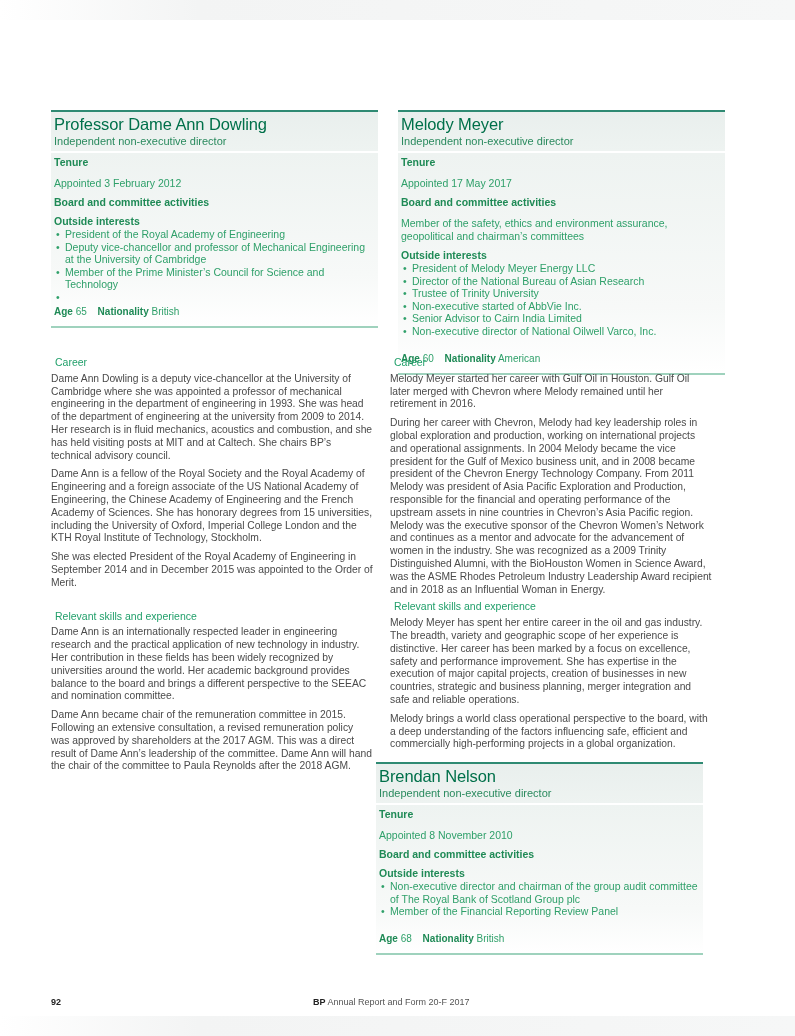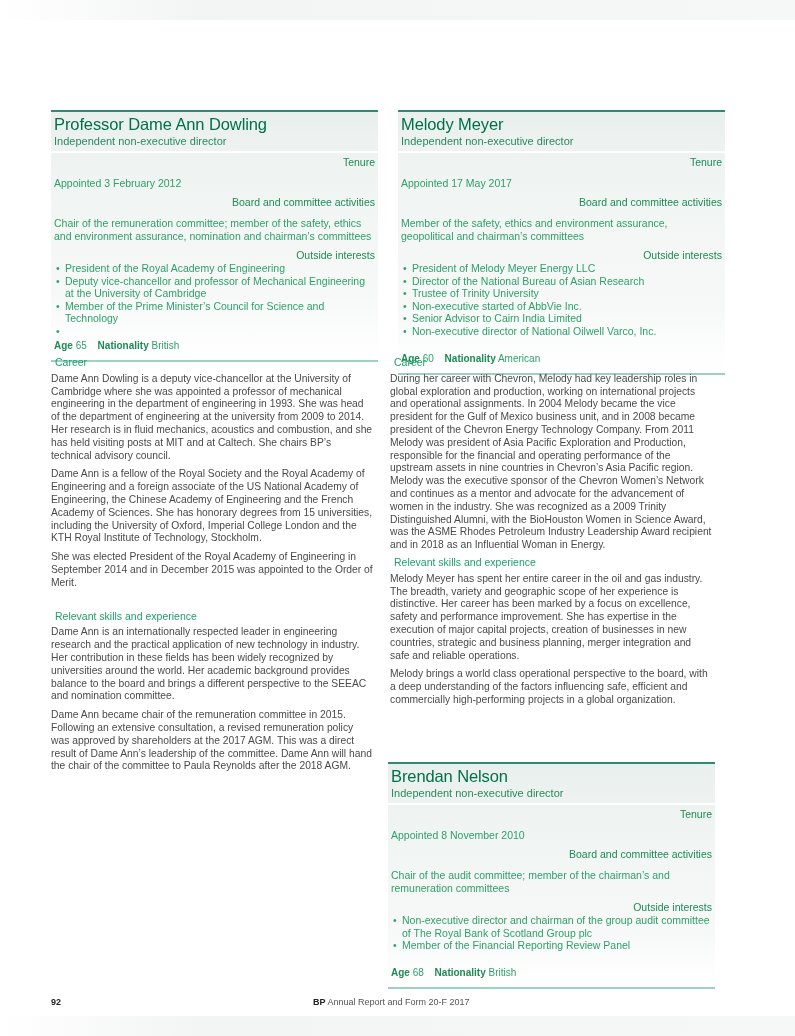--- a/index.html
+++ b/index.html
@@ -13,41 +13,41 @@
       position: absolute; left: 0; top: 0; width: 795px; height: 20px;
       background: linear-gradient(to right, #ffffff 0%, #f3f4f4 25%, #f6f7f7 100%);
     }
     .bottomband {
       position: absolute; left: 0; top: 1016px; width: 795px; height: 20px;
       background: linear-gradient(to right, #ffffff 0%, #f3f4f4 25%, #f6f7f7 100%);
     }
     .col { position: absolute; width: 327px; }
     .col-left { left: 51px; top: 110px; }
     .col-right { left: 398px; top: 110px; }
-    .col-right2 { left: 388px; top: 762px; }
+    .col-right2 { left: 376px; top: 762px; }
 
     .profile { border-top: 2px solid #2f8a73; }
     .profile-head {
       background: linear-gradient(to bottom, #e9efed, #eef3f1);
       padding: 2px 3px 3px 3px;
     }
     .profile-name {
       font-size: 16.5px; color: #00704a; line-height: 20px; letter-spacing: -0.1px;
     }
     .profile-role {
       font-size: 11px; color: #2a8a5e; line-height: 14px;
     }
     .profile-body {
       margin-top: 2px;
       background: linear-gradient(to bottom, #eef3f1 0%, #f7f9f8 70%, #ffffff 100%);
       padding: 3px 3px 8px 3px;
       border-bottom: 2px solid #9fd2bd;
     }
     .lbl {
-      font-size: 10.5px; font-weight: normal; color: #1f8a56; line-height: 13px; text-align: right;
+      font-size: 10.5px; font-weight: bold; color: #1f8a56; line-height: 13px;
     }
     .val {
       font-size: 10.5px; color: #2fa06a; line-height: 13px; margin-top: 8px;
     }
     .block { margin-bottom: 6px; }
     ul.interests { list-style: none; margin: 0; padding: 0; }
     ul.interests li {
       position: relative; padding-left: 11px;
       font-size: 10.5px; color: #2fa06a; line-height: 12.6px;
     }
@@ -86,21 +86,20 @@
     <div class="profile-name">Professor Dame Ann Dowling</div>
     <div class="profile-role">Independent non-executive director</div>
   </div>
   <div class="profile-body">
     <div class="block">
       <div class="lbl">Tenure</div>
       <div class="val">Appointed 3 February 2012</div>
     </div>
     <div class="block">
       <div class="lbl">Board and committee activities</div>
-      <div class="val">Chair of the remuneration committee; member of the safety, ethics and environment assurance, nomination and chairman’s committees</div>
     </div>
     <div class="block" style="margin-bottom:3px">
       <div class="lbl">Outside interests</div>
       <ul class="interests">
         <li><span class="bullet">•</span><span>President of the Royal Academy of Engineering</span></li>
         <li><span class="bullet">•</span><span>Deputy vice-chancellor and professor of Mechanical Engineering at the University of Cambridge</span></li>
         <li><span class="bullet">•</span><span>Member of the Prime Minister’s Council for Science and Technology</span></li>
         <li><span class="bullet">•</span></li>
       </ul>
     </div>
@@ -152,39 +151,39 @@
   <p>Dame Ann Dowling is a deputy vice-chancellor at the University of Cambridge where she was appointed a professor of mechanical engineering in the department of engineering in 1993. She was head of the department of engineering at the university from 2009 to 2014. Her research is in fluid mechanics, acoustics and combustion, and she has held visiting posts at MIT and at Caltech. She chairs BP’s technical advisory council.</p>
   <p>Dame Ann is a fellow of the Royal Society and the Royal Academy of Engineering and a foreign associate of the US National Academy of Engineering, the Chinese Academy of Engineering and the French Academy of Sciences. She has honorary degrees from 15 universities, including the University of Oxford, Imperial College London and the KTH Royal Institute of Technology, Stockholm.</p>
   <p style="margin-bottom:20px">She was elected President of the Royal Academy of Engineering in September 2014 and in December 2015 was appointed to the Order of Merit.</p>
   <h4>Relevant skills and experience</h4>
   <p>Dame Ann is an internationally respected leader in engineering research and the practical application of new technology in industry. Her contribution in these fields has been widely recognized by universities around the world. Her academic background provides balance to the board and brings a different perspective to the SEEAC and nomination committee.</p>
   <p>Dame Ann became chair of the remuneration committee in 2015. Following an extensive consultation, a revised remuneration policy was approved by shareholders at the 2017 AGM. This was a direct result of Dame Ann’s leadership of the committee. Dame Ann will hand the chair of the committee to Paula Reynolds after the 2018 AGM.</p>
 </div>
 
 <div class="bio bio-right">
   <h4>Career</h4>
+  <p>Melody Meyer started her career with Gulf Oil in Houston. Gulf Oil later merged with Chevron where Melody remained until her retirement in 2016.</p>
   <p style="margin-bottom:4px">During her career with Chevron, Melody had key leadership roles in global exploration and production, working on international projects and operational assignments. In 2004 Melody became the vice president for the Gulf of Mexico business unit, and in 2008 became president of the Chevron Energy Technology Company. From 2011 Melody was president of Asia Pacific Exploration and Production, responsible for the financial and operating performance of the upstream assets in nine countries in Chevron’s Asia Pacific region. Melody was the executive sponsor of the Chevron Women’s Network and continues as a mentor and advocate for the advancement of women in the industry. She was recognized as a 2009 Trinity Distinguished Alumni, with the BioHouston Women in Science Award, was the ASME Rhodes Petroleum Industry Leadership Award recipient and in 2018 as an Influential Woman in Energy.</p>
   <h4>Relevant skills and experience</h4>
   <p>Melody Meyer has spent her entire career in the oil and gas industry. The breadth, variety and geographic scope of her experience is distinctive. Her career has been marked by a focus on excellence, safety and performance improvement. She has expertise in the execution of major capital projects, creation of businesses in new countries, strategic and business planning, merger integration and safe and reliable operations.</p>
   <p>Melody brings a world class operational perspective to the board, with a deep understanding of the factors influencing safe, efficient and commercially high-performing projects in a global organization.</p>
 </div>
 
 <div class="col col-right2 profile">
   <div class="profile-head">
     <div class="profile-name">Brendan Nelson</div>
     <div class="profile-role">Independent non-executive director</div>
   </div>
   <div class="profile-body">
     <div class="block">
       <div class="lbl">Tenure</div>
       <div class="val">Appointed 8 November 2010</div>
     </div>
     <div class="block">
       <div class="lbl">Board and committee activities</div>
-      <div class="val">Chair of the audit committee; member of the chairman’s and remuneration committees</div>
     </div>
     <div class="block" style="margin-bottom:3px">
       <div class="lbl">Outside interests</div>
       <ul class="interests">
         <li><span class="bullet">•</span><span>Non-executive director and chairman of the group audit committee of The Royal Bank of Scotland Group plc</span></li>
         <li><span class="bullet">•</span><span>Member of the Financial Reporting Review Panel</span></li>
       </ul>
     </div>
     <div class="agerow">
       <span class="k">Age</span>

